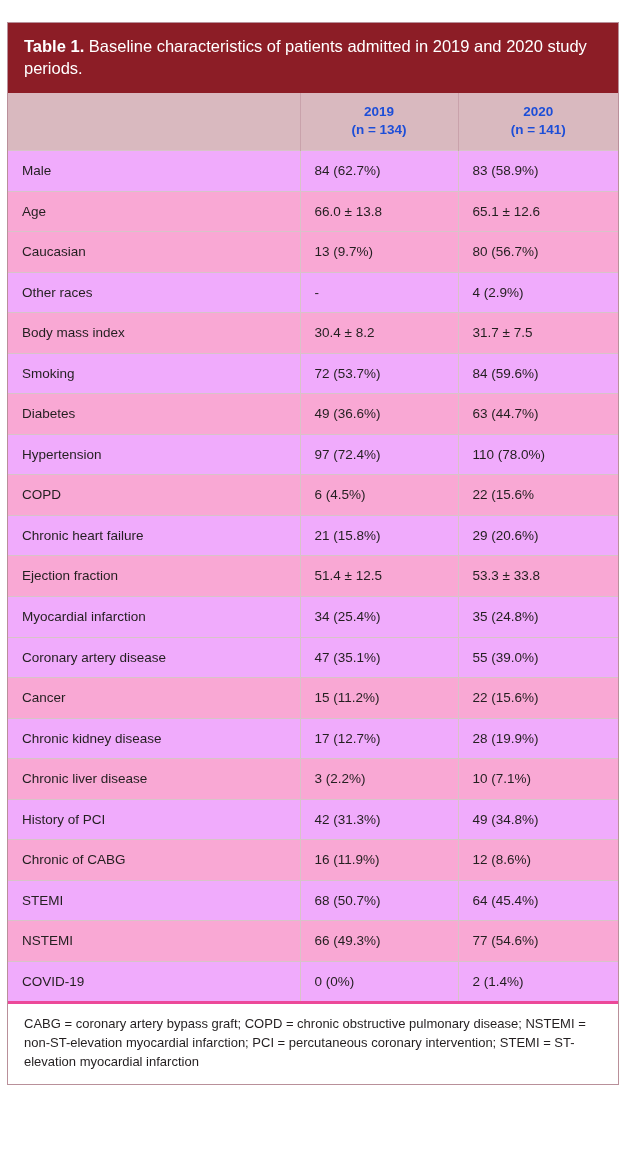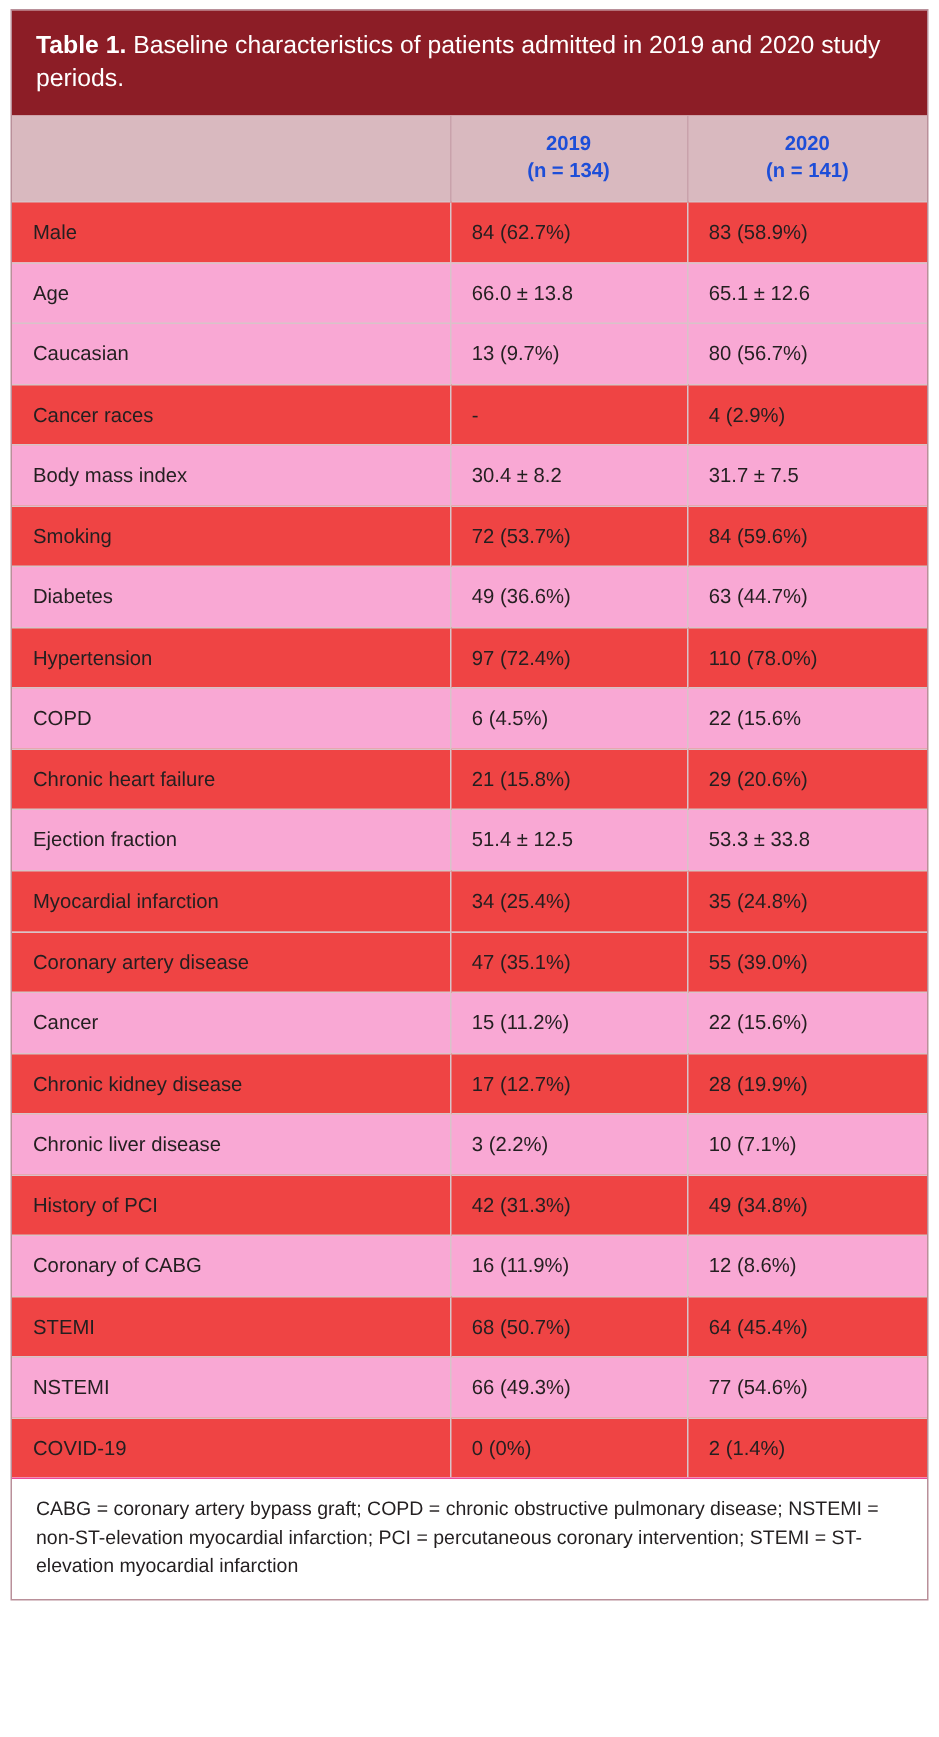--- a/index.html
+++ b/index.html
@@ -8,21 +8,21 @@
     background: #ffffff;
   }
   body {
     width: 626px;
     height: 1158px;
     font-family: "Liberation Sans", sans-serif;
     -webkit-font-smoothing: antialiased;
   }
   .table-wrap {
     width: 612px;
-    margin: 6px auto 0 auto;
+    margin: 22px auto 0 auto;
     border: 1px solid #b9909a;
     box-sizing: border-box;
     background: #ffffff;
   }
   .caption {
     background: #8c1d26;
     color: #ffffff;
     font-size: 16.5px;
     line-height: 1.35;
     padding: 12px 14px 13px 16px;
@@ -55,24 +55,24 @@
   tbody td {
     font-size: 13.5px;
     color: #231f20;
     padding: 11px 6px 11px 14px;
     border-top: 1px solid #d8c3c8;
     border-right: 1px solid #d8c3c8;
     vertical-align: middle;
     line-height: 1.3;
   }
   tbody td:last-child { border-right: none; }
-  tbody tr.odd td { background: #ef4444; }
+  tbody tr.odd td { background: #f0abfc; }
   tbody tr.even td { background: #f9a8d4; }
   .footnote {
-    border-top: 1px solid #ec4899;
+    border-top: 3px solid #ec4899;
     font-size: 13px;
     color: #231f20;
     line-height: 1.45;
     padding: 11px 14px 12px 16px;
     background: #ffffff;
   }
 </style>
 </head>
 <body>
 
@@ -111,21 +111,21 @@
           <td>Age</td>
           <td>66.0 ± 13.8</td>
           <td>65.1 ± 12.6</td>
         </tr>
         <tr class="even">
           <td>Caucasian</td>
           <td>13 (9.7%)</td>
           <td>80 (56.7%)</td>
         </tr>
         <tr class="odd">
-          <td>Cancer races</td>
+          <td>Other races</td>
           <td>-</td>
           <td>4 (2.9%)</td>
         </tr>
         <tr class="even">
           <td>Body mass index</td>
           <td>30.4 ± 8.2</td>
           <td>31.7 ± 7.5</td>
         </tr>
         <tr class="odd">
           <td>Smoking</td>
@@ -181,21 +181,21 @@
           <td>Chronic liver disease</td>
           <td>3 (2.2%)</td>
           <td>10 (7.1%)</td>
         </tr>
         <tr class="odd">
           <td>History of PCI</td>
           <td>42 (31.3%)</td>
           <td>49 (34.8%)</td>
         </tr>
         <tr class="even">
-          <td>Coronary of CABG</td>
+          <td>Chronic of CABG</td>
           <td>16 (11.9%)</td>
           <td>12 (8.6%)</td>
         </tr>
         <tr class="odd">
           <td>STEMI</td>
           <td>68 (50.7%)</td>
           <td>64 (45.4%)</td>
         </tr>
         <tr class="even">
           <td>NSTEMI</td>

